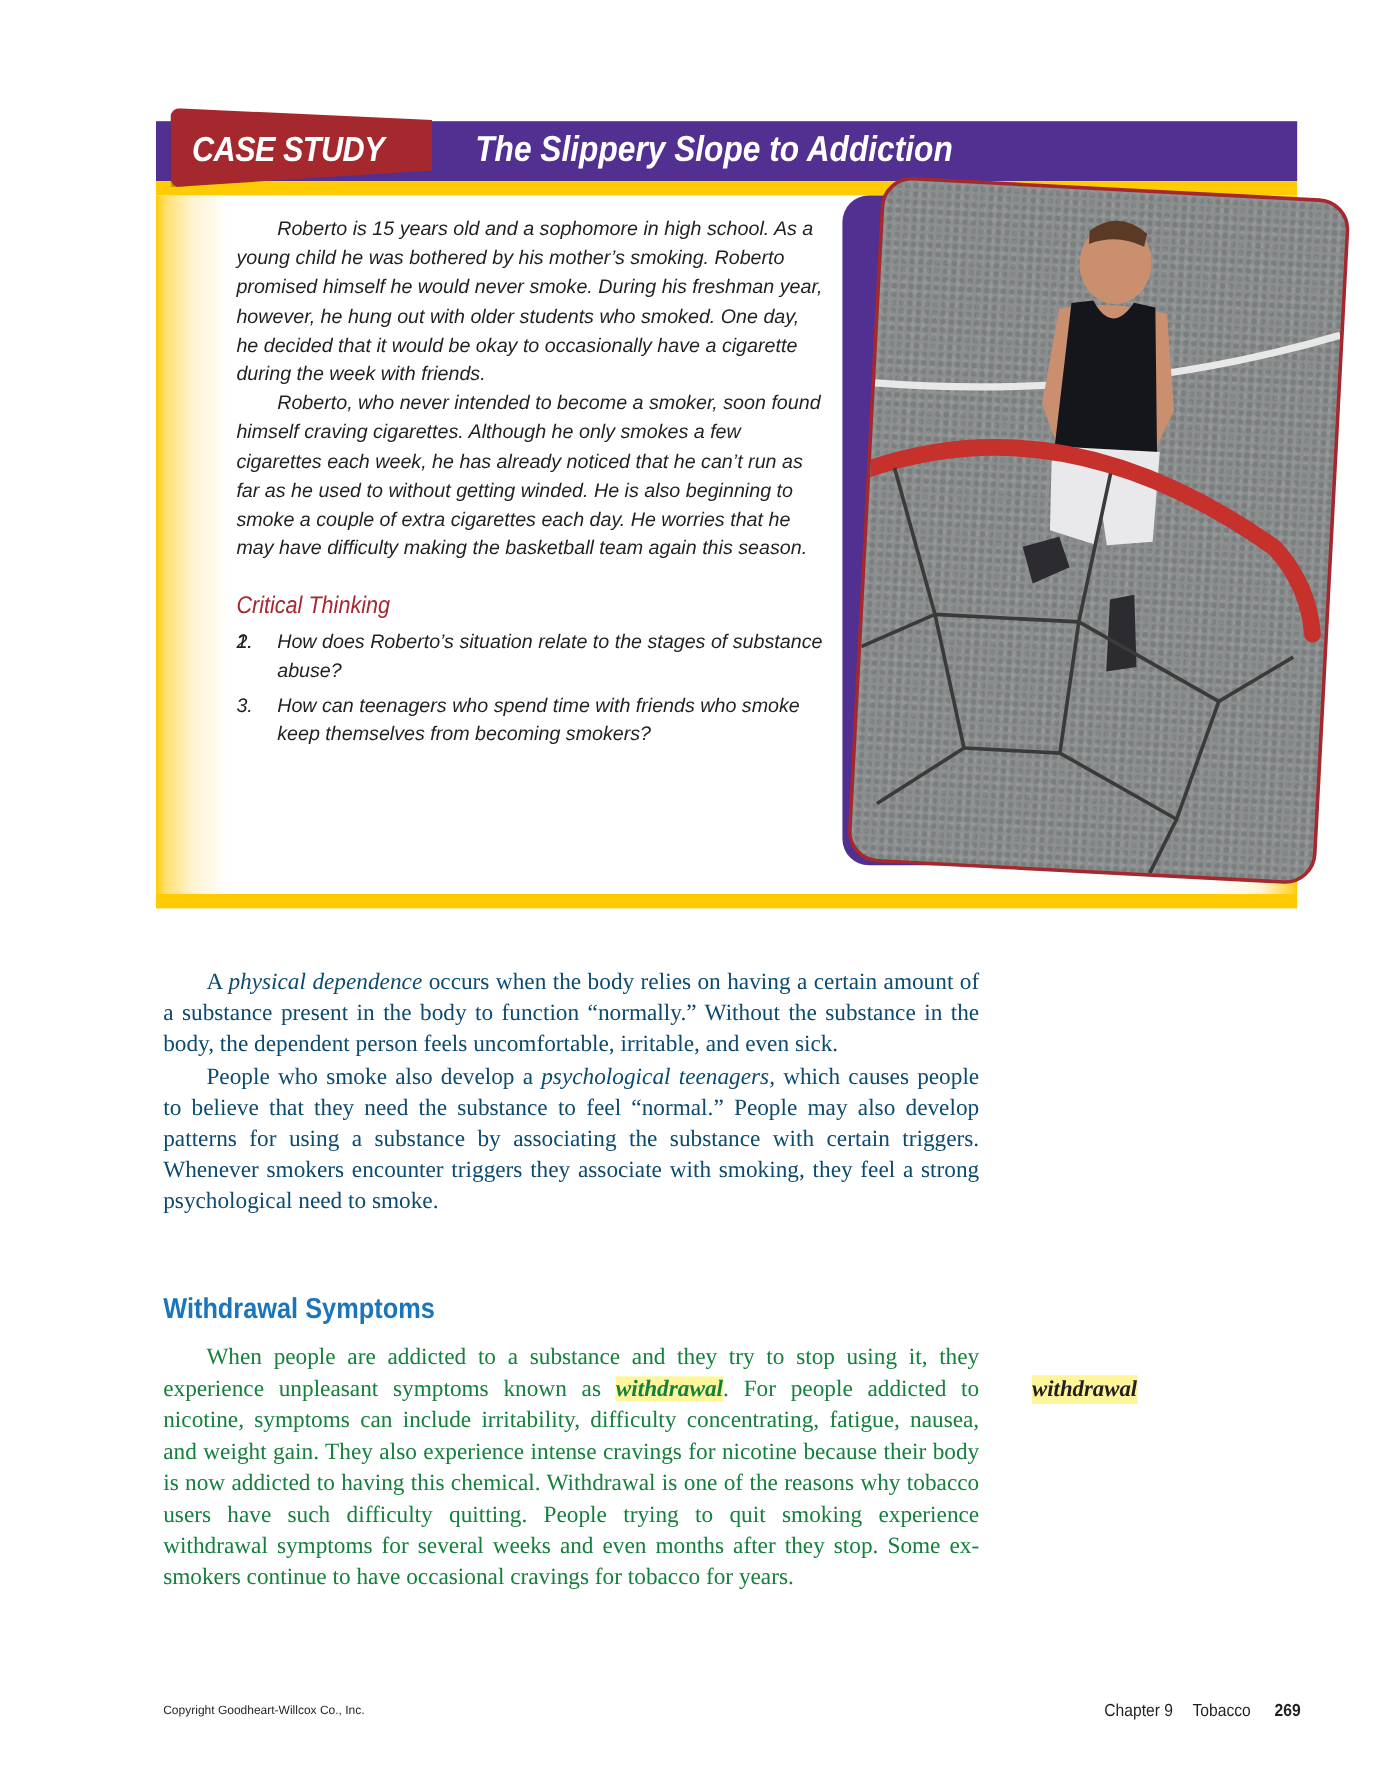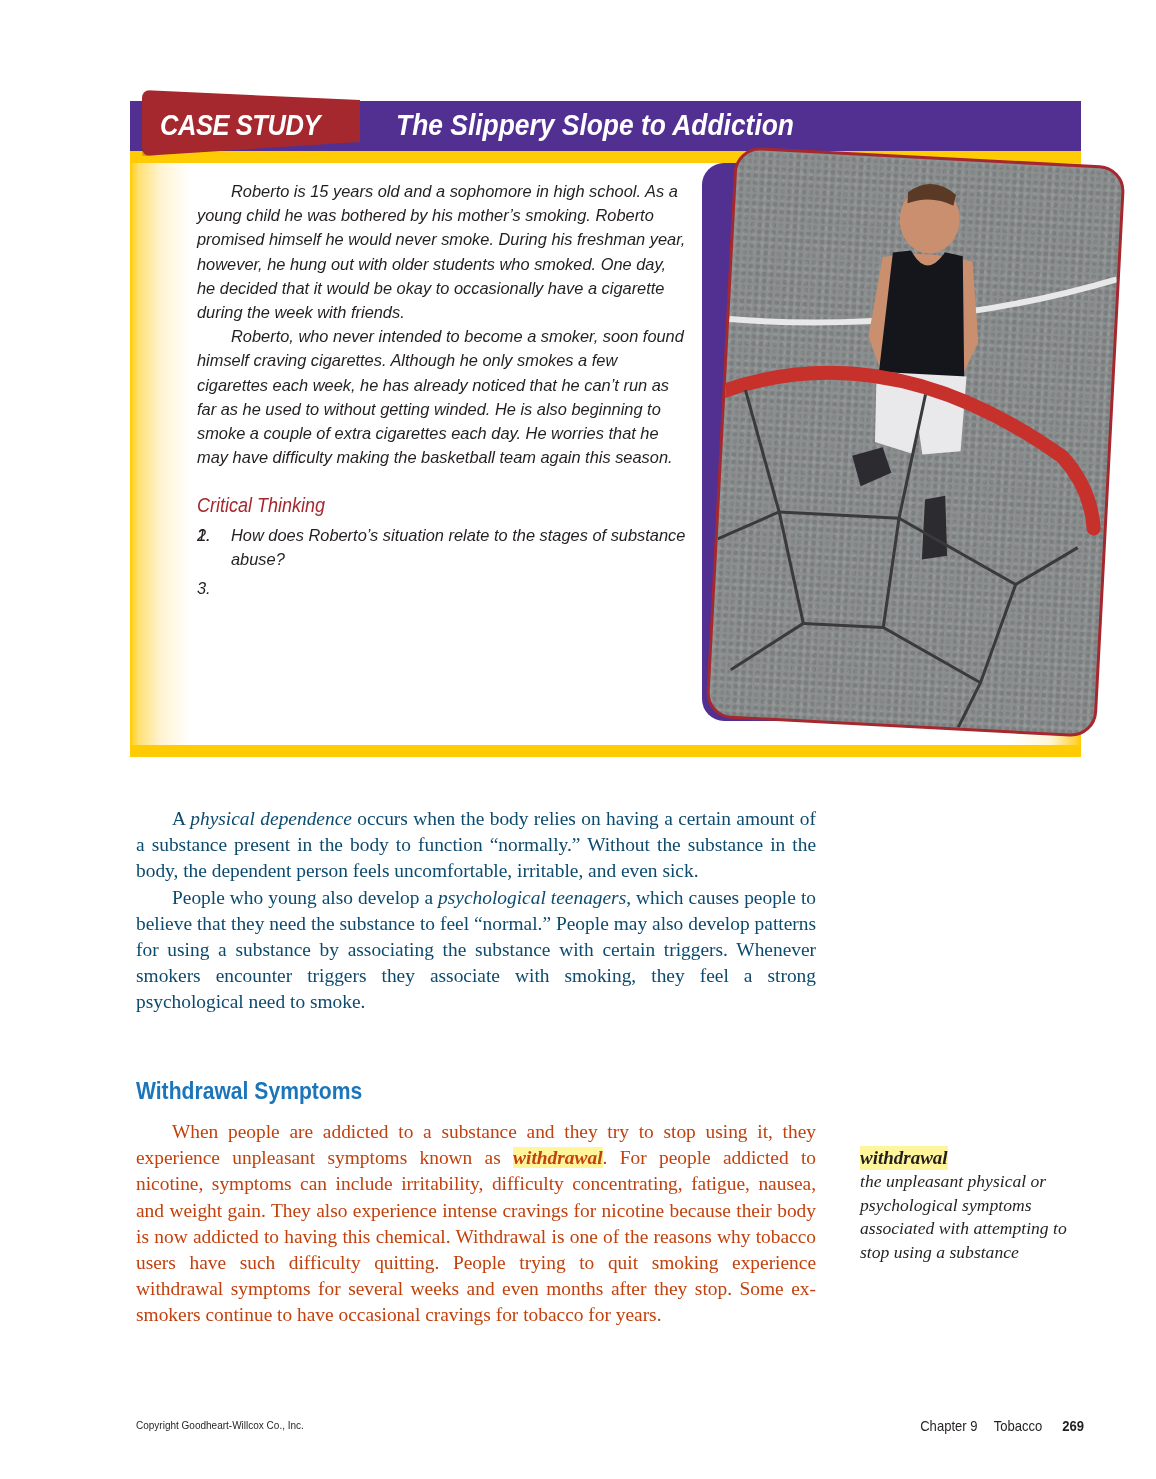--- a/index.html
+++ b/index.html
@@ -73,21 +73,21 @@
       font-size: 19.4px; line-height: 26.2px; text-align: justify; color: #0c4a6e;
     }
     .main-text p { margin: 0; text-indent: 36px; }
     .section-heading {
       position: absolute; left: 136px; top: 1077px; color: #1b75bb;
       font-family: "Liberation Sans", sans-serif; font-weight: bold; font-size: 24px;
       transform: scaleX(0.88); transform-origin: left center; white-space: nowrap;
     }
     .main-text-2 {
       position: absolute; left: 136px; top: 1119px; width: 680px;
-      font-size: 19.4px; line-height: 26.2px; text-align: justify; color: #c2410c;
+      font-size: 19.4px; line-height: 26.2px; text-align: justify; color: #15803d;
     }
     .main-text-2 p { margin: 0; text-indent: 36px; }
     .term-hl { background: #fff59a; font-style: italic; font-weight: bold; }
     
     .glossary { position: absolute; left: 860px; top: 1146px; width: 240px; font-style: italic; color: #231f20; }
     .gloss-term { display: inline-block; background: #fff59a; font-weight: bold; font-size: 19px; line-height: 24px; }
     .gloss-def { font-size: 17.6px; line-height: 23.5px; }
     
     .footer-left {
       position: absolute; left: 136px; top: 1420px; font-family: "Liberation Sans", sans-serif; font-size: 10px; color: #231f20;
@@ -119,20 +119,21 @@
     <ol class="ct-list">
       <li>
         <span class="ct-num">1.</span>
       </li>
       <li>
         <span class="ct-num">2.</span>
         <span>How does Roberto’s situation relate to the stages of substance abuse?</span>
       </li>
       <li>
         <span class="ct-num">3.</span>
+        <span>How can teenagers who spend time with friends who smoke keep themselves from becoming smokers?</span>
       </li>
     </ol>
   </div>
 
   <div class="photo-backdrop"></div>
   <div class="photo-frame" title="Teen boy in black tank top standing on asphalt court, viewed through a red basketball hoop with chain net">
     <svg width="385" height="566" viewBox="0 0 385 566">
       <path d="M0 170 Q 200 175 385 110" stroke="#e8e8e8" stroke-width="6" fill="none"></path>
       <ellipse cx="195" cy="60" rx="30" ry="34" fill="#c98f6e"></ellipse>
       <path d="M172 34 Q195 15 220 34 L218 45 Q195 35 172 45 Z" fill="#5a3a24"></path>
@@ -150,32 +151,31 @@
         <path d="M300 420 L270 520 L250 566"></path>
         <path d="M0 390 L60 360"></path>
         <path d="M20 520 L90 470"></path>
       </g>
     </svg>
   </div>
 </div>
 
 <div class="main-text">
   <p><span>A </span><i>physical dependence</i><span> occurs when the body relies on having a certain amount of a substance present in the body to function “normally.” Without the substance in the body, the dependent person feels uncomfortable, irritable, and even sick.</span></p>
-  <p><span>People who young also develop a </span><i>psychological teenagers</i><span>, which causes people to believe that they need the substance to feel “normal.” People may also develop patterns for using a substance by associating the substance with certain triggers. Whenever smokers encounter triggers they associate with smoking, they feel a strong psychological need to smoke.</span></p>
+  <p><span>People who smoke also develop a </span><i>psychological teenagers</i><span>, which causes people to believe that they need the substance to feel “normal.” People may also develop patterns for using a substance by associating the substance with certain triggers. Whenever smokers encounter triggers they associate with smoking, they feel a strong psychological need to smoke.</span></p>
 </div>
 
 <div class="section-heading">Withdrawal Symptoms</div>
 
 <div class="main-text-2">
   <p><span>When people are addicted to a substance and they try to stop using it, they experience unpleasant symptoms known as </span><span class="term-hl">withdrawal</span><span>. For people addicted to nicotine, symptoms can include irritability, difficulty concentrating, fatigue, nausea, and weight gain. They also experience intense cravings for nicotine because their body is now addicted to having this chemical. Withdrawal is one of the reasons why tobacco users have such difficulty quitting. People trying to quit smoking experience withdrawal symptoms for several weeks and even months after they stop. Some ex-smokers continue to have occasional cravings for tobacco for years.</span></p>
 </div>
 
 <div class="glossary">
   <div class="gloss-term">withdrawal</div>
-  <div class="gloss-def">the unpleasant physical or psychological symptoms associated with attempting to stop using a substance</div>
 </div>
 
 <div class="footer-left">Copyright Goodheart-Willcox Co., Inc.</div>
 <div class="footer-right">
   <span>Chapter 9</span>
   <span>Tobacco</span>
   <span class="pg">269</span>
 </div>
 
 </body></html>

